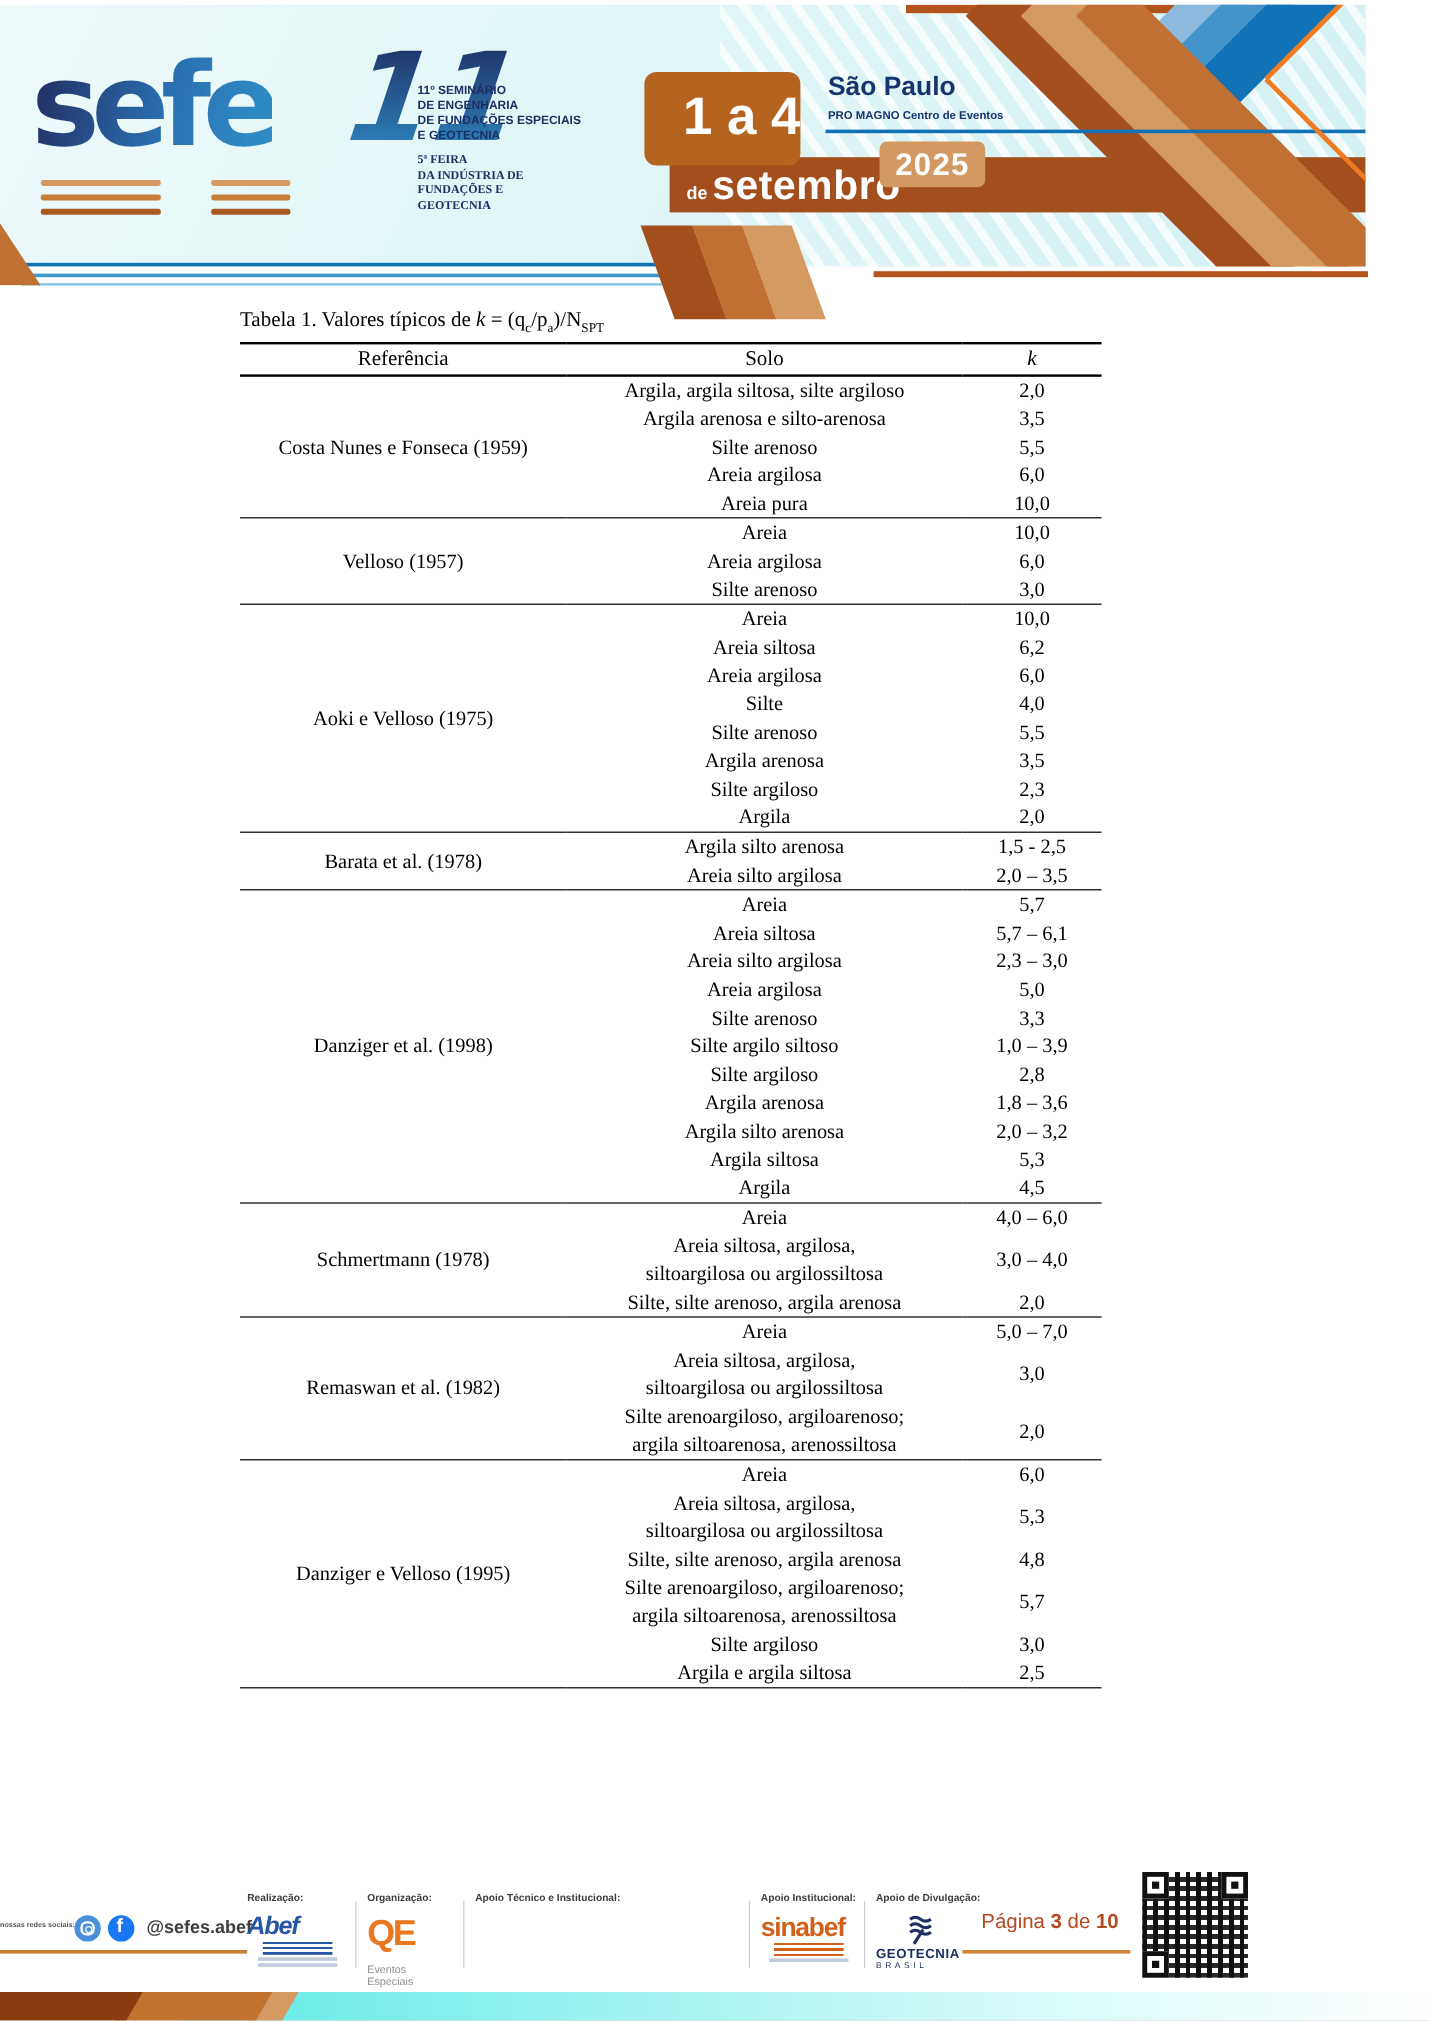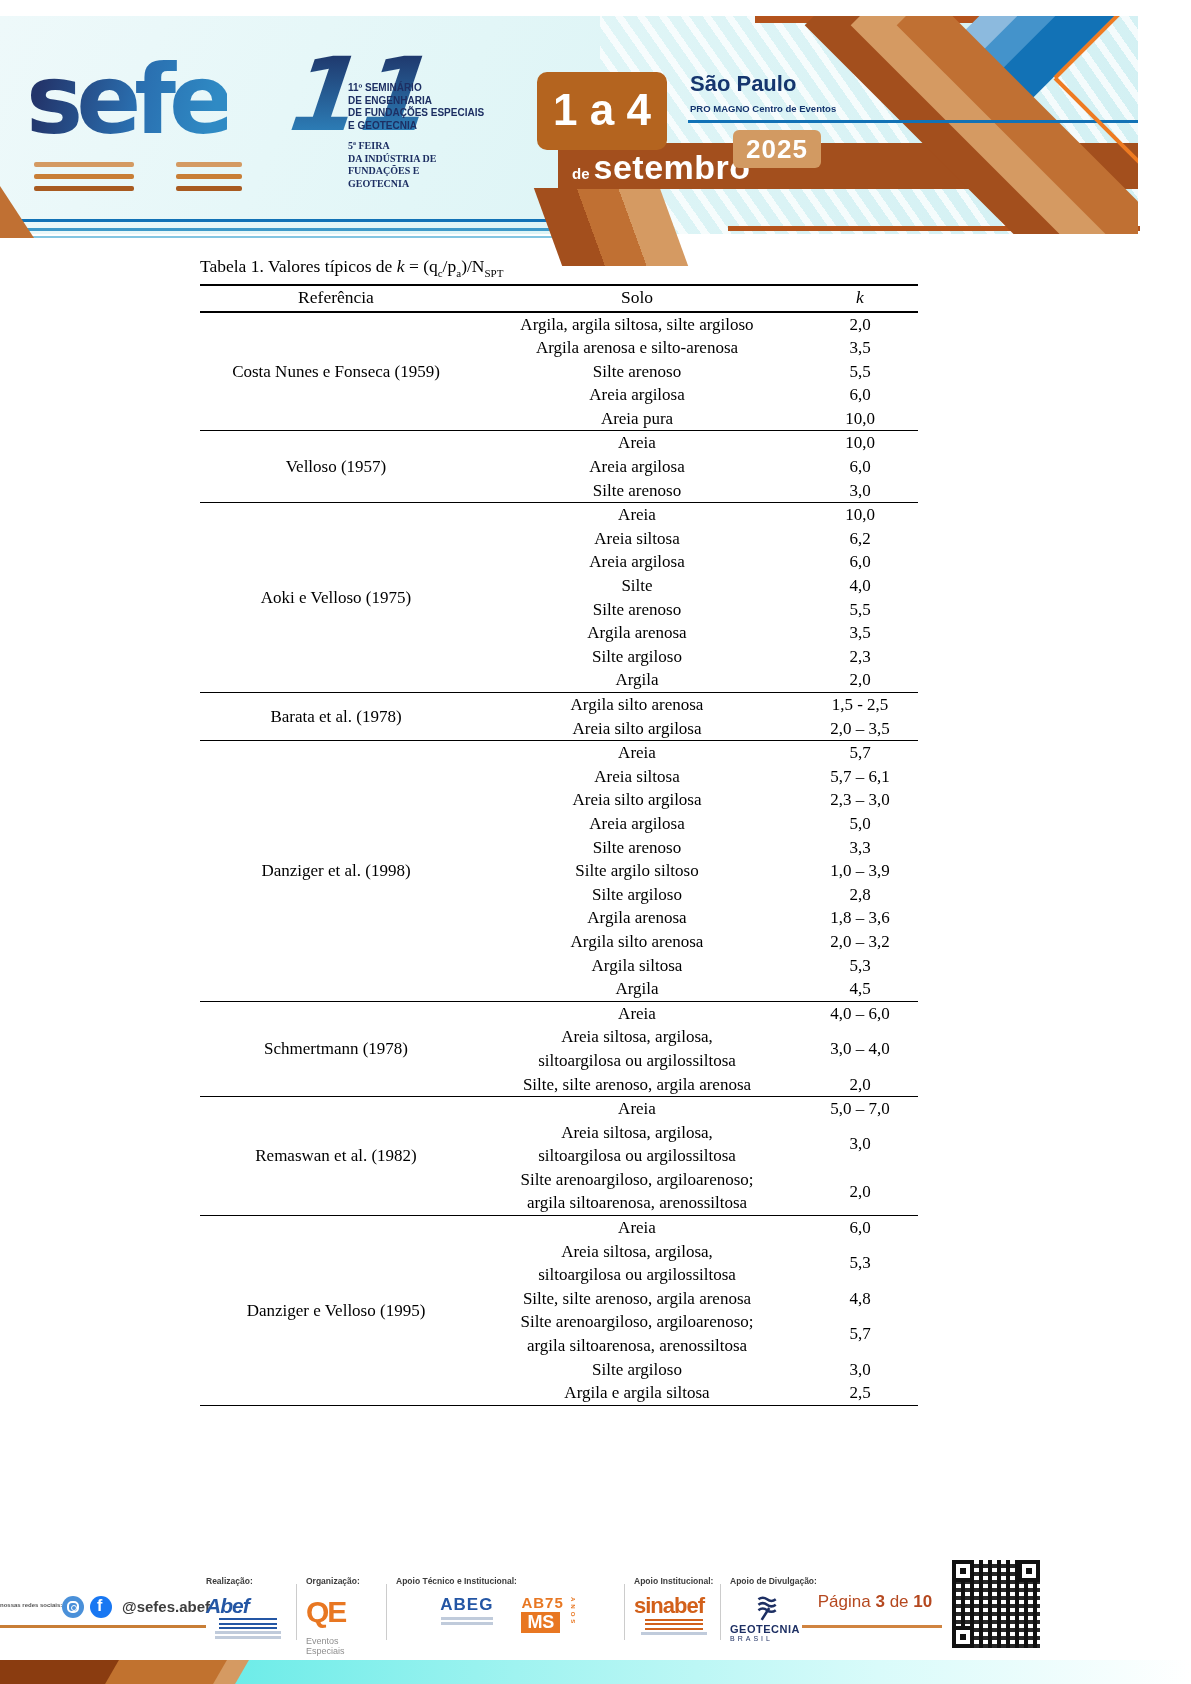--- a/index.html
+++ b/index.html
@@ -1,20 +1,20 @@
 <!DOCTYPE html>
 <html><head>
 <meta charset="utf-8">
 <style>
   * { margin:0; padding:0; box-sizing:border-box; }
   body { background:#9a9a9a; font-family:"Liberation Sans", sans-serif; }
   .page { position:relative; width:1191px; height:1684px; background:#ffffff; overflow:hidden; margin:0 auto; }
 
   
-  .banner { position:absolute; left:0; top:16px; width:1138px; height:218px;
+  .banner { position:absolute; left:0; top:4px; width:1138px; height:218px;
     background:linear-gradient(115deg,#eef9fa 0%,#e2f6f7 40%,#d2f0f3 100%); overflow:hidden; }
   .banner-stripes { position:absolute; left:600px; top:0; width:540px; height:100%;
     background:repeating-linear-gradient(55deg, rgba(255,255,255,0) 0 11px, rgba(255,255,255,.75) 11px 18px); }
   .banner-topline { position:absolute; left:755px; top:0; width:330px; height:7px; background:#b4531c; }
   .bc { position:absolute; width:42px; height:210px; top:-75px; transform:rotate(45deg); }
   .bc1 { left:958px; background:#8cbade; } .bc2 { left:996px; background:#4493cb; } .bc3 { left:1034px; background:#1272b6; }
   .month-band { position:absolute; left:558px; top:127px; width:580px; height:46px; background:#a34f1d; z-index:1; }
   .bd { position:absolute; width:46px; height:430px; top:-70px; transform:rotate(-45deg); z-index:2; }
   .bd1 { left:950px; background:#a34f1d; } .bd2 { left:996px; background:#d59a62; } .bd3 { left:1042px; background:#c07033; }
   .oc { position:absolute; left:1055px; top:60px; width:135px; height:4px; background:#ee7b22; transform-origin:left center; z-index:3; }
@@ -33,21 +33,21 @@
   .b12 { left:34px; top:158px; width:100px; background:#c87e36; }
   .b13 { left:34px; top:170px; width:100px; background:#a85a20; }
   .b21 { left:176px; top:146px; width:66px; background:#d49a62; }
   .b22 { left:176px; top:158px; width:66px; background:#c87e36; }
   .b23 { left:176px; top:170px; width:66px; background:#a85a20; }
   .sem, .fair { position:absolute; left:348px; z-index:2; font-size:10px; font-weight:bold;
     color:#1d2f63; line-height:12.5px; white-space:pre-line; }
   .sem { top:66px; } .fair { top:124px;font-family:Liberation Serif, serif; }
   .date-box { position:absolute; left:537px; top:56px; width:130px; height:78px; z-index:2;
     background:#b4641f; border-radius:10px; color:#fff; font-weight:bold; font-size:44px;
-    text-align:center; line-height:76px; }
+    text-align:right; line-height:76px; }
   .badge-2025 { position:absolute; left:733px; top:114px; width:88px; height:38px; z-index:3;
     background:#d29a62; border-radius:6px; color:#fff; font-weight:bold; font-size:26px;
     text-align:center; line-height:38px; letter-spacing:1px; }
   .month-text { position:absolute; left:572px; top:131px; z-index:2; color:#fff; line-height:40px; white-space:nowrap; }
   .month-text .de { font-size:15px; font-weight:bold; margin-right:4px; }
   .month-text .mon { font-size:34px; font-weight:bold; letter-spacing:.5px; }
   .city { position:absolute; left:690px; top:55px; z-index:2; font-size:22px; font-weight:bold; color:#15356e; }
   .venue { position:absolute; left:690px; top:87px; z-index:2; font-size:9.5px; font-weight:bold; color:#15356e; }
   .city-line { position:absolute; left:688px; top:104px; width:450px; height:3px; background:#1272b6; z-index:2; }
 
@@ -399,32 +399,20 @@
     <div class="f-label">Organização:</div>
     <div>
       <div class="qe-name">QE</div>
       <div class="qe-cap">Eventos Especiais</div>
     </div>
   </div>
   <div class="fdiv" style="left:386px;"></div>
 
   <div class="fsec" style="left:396px;width:222px;">
     <div class="f-label">Apoio Técnico e Institucional:</div>
-    <div class="logo-row">
-      <div>
-        <div class="abeg-name">ABEG</div>
-        <div class="cap-bar" style="width:52px;"></div>
-        <div class="cap-bar" style="width:52px;"></div>
-      </div>
-      <div class="abms">
-        <div class="abms-top">AB75</div>
-        <div class="abms-ms">MS</div>
-        <div class="abms-anos">ANOS</div>
-      </div>
-    </div>
   </div>
   <div class="fdiv" style="left:624px;"></div>
 
   <div class="fsec" style="left:634px;width:80px;">
     <div class="f-label">Apoio Institucional:</div>
     <div>
       <div class="sin-name">sinabef</div>
       <div class="rule-lines orange"></div>
       <div class="cap-bar"></div>
     </div>

